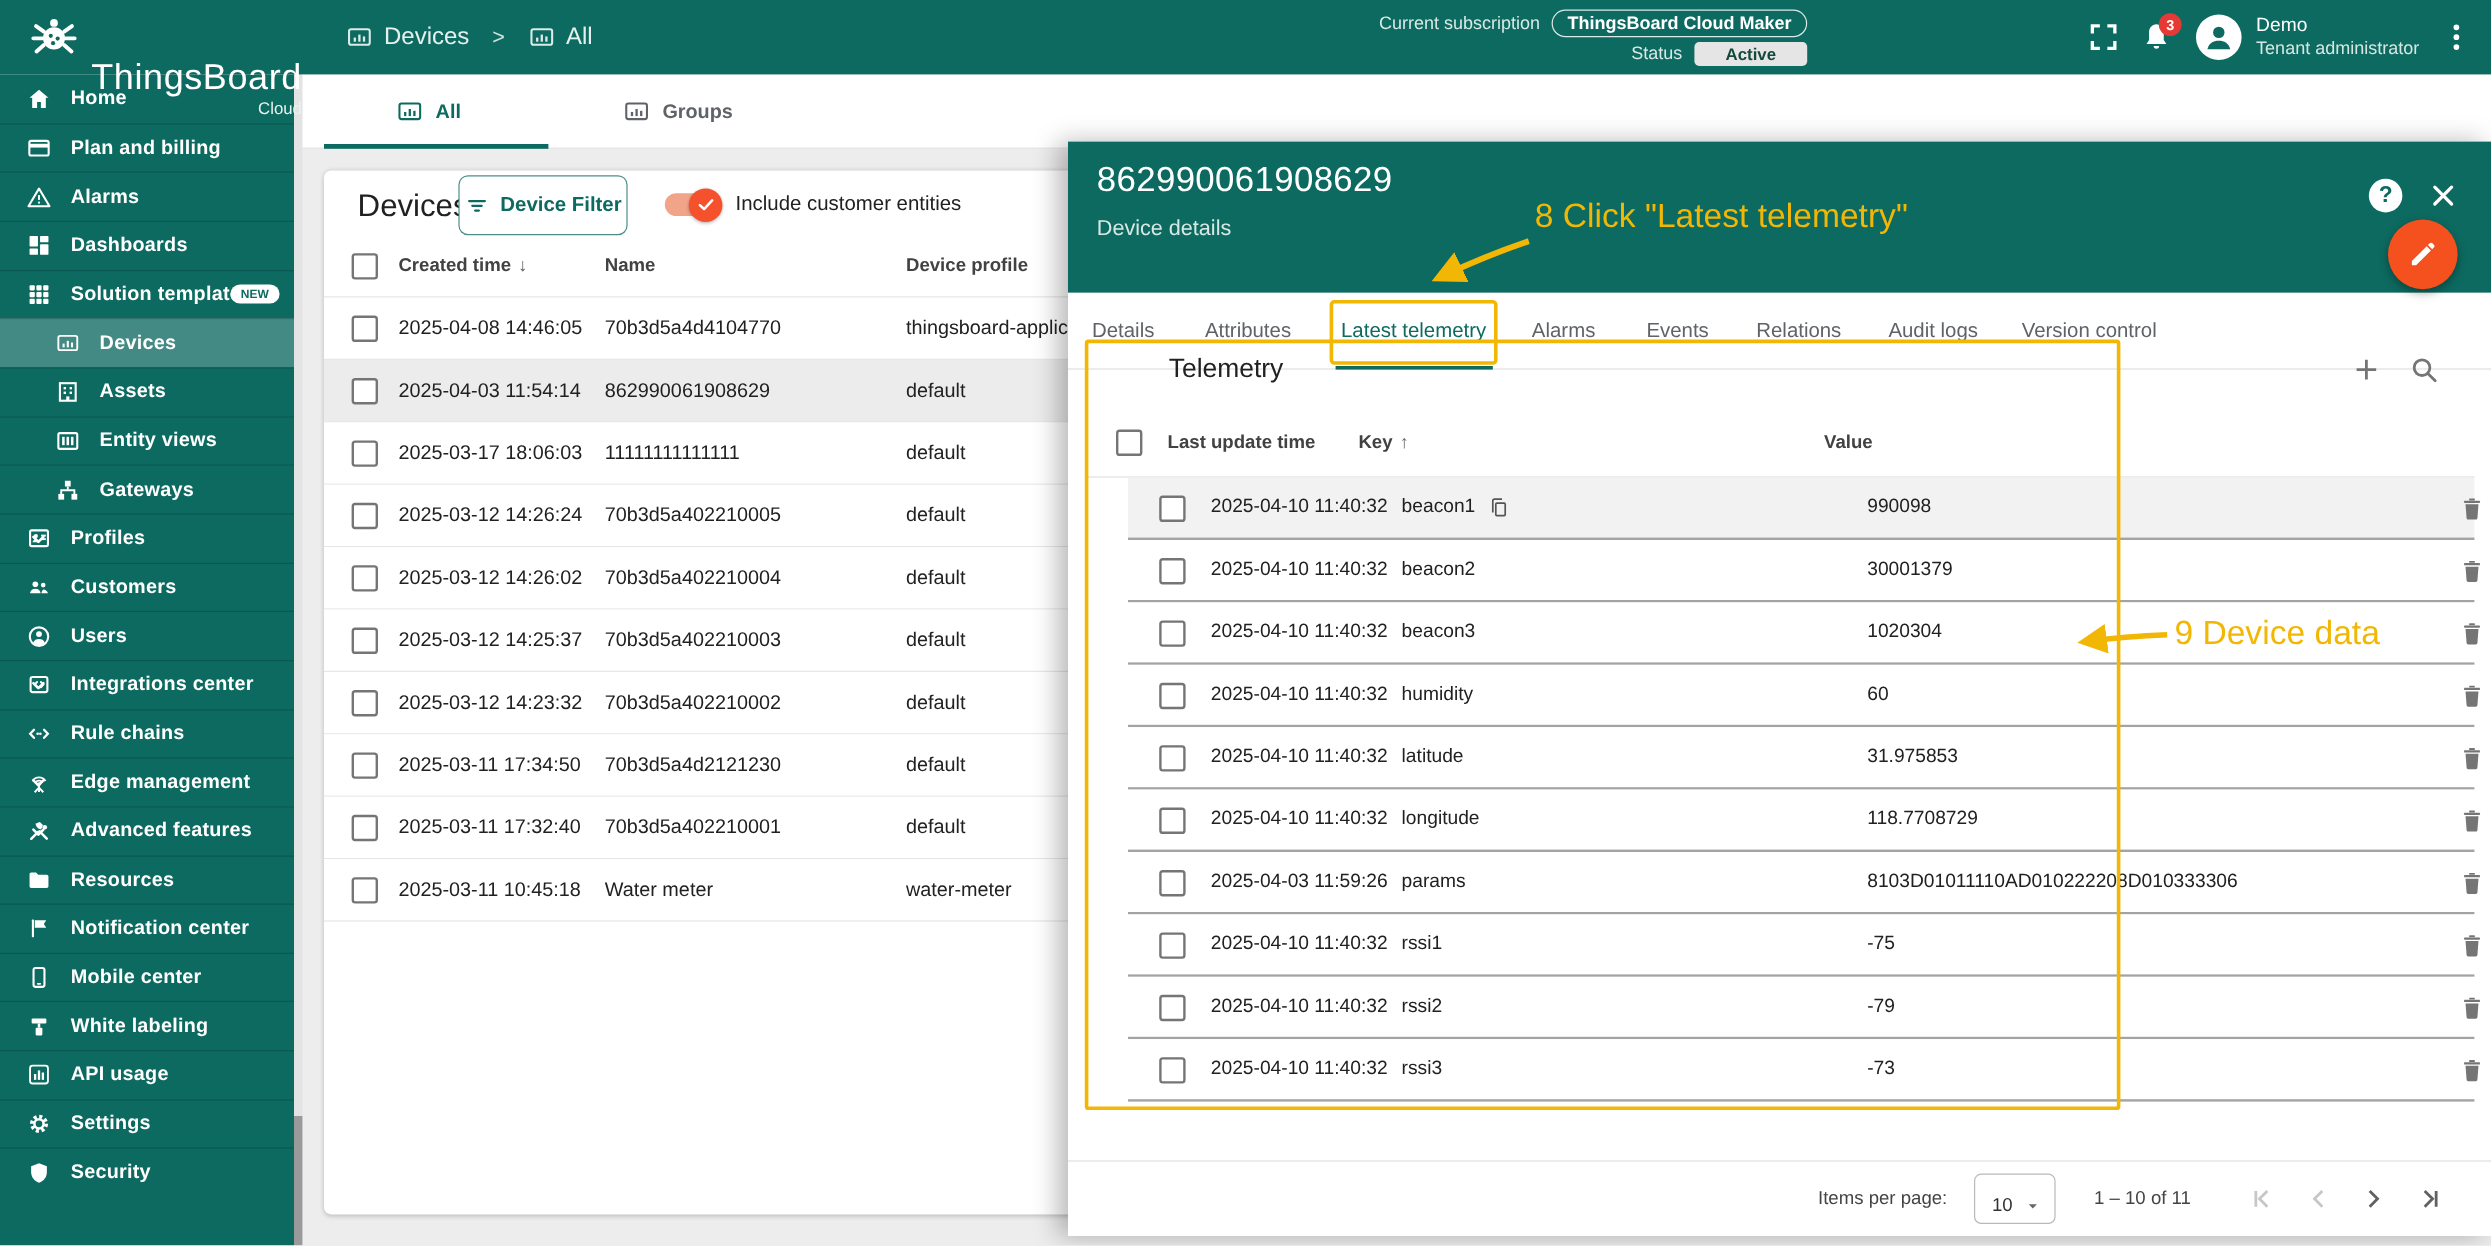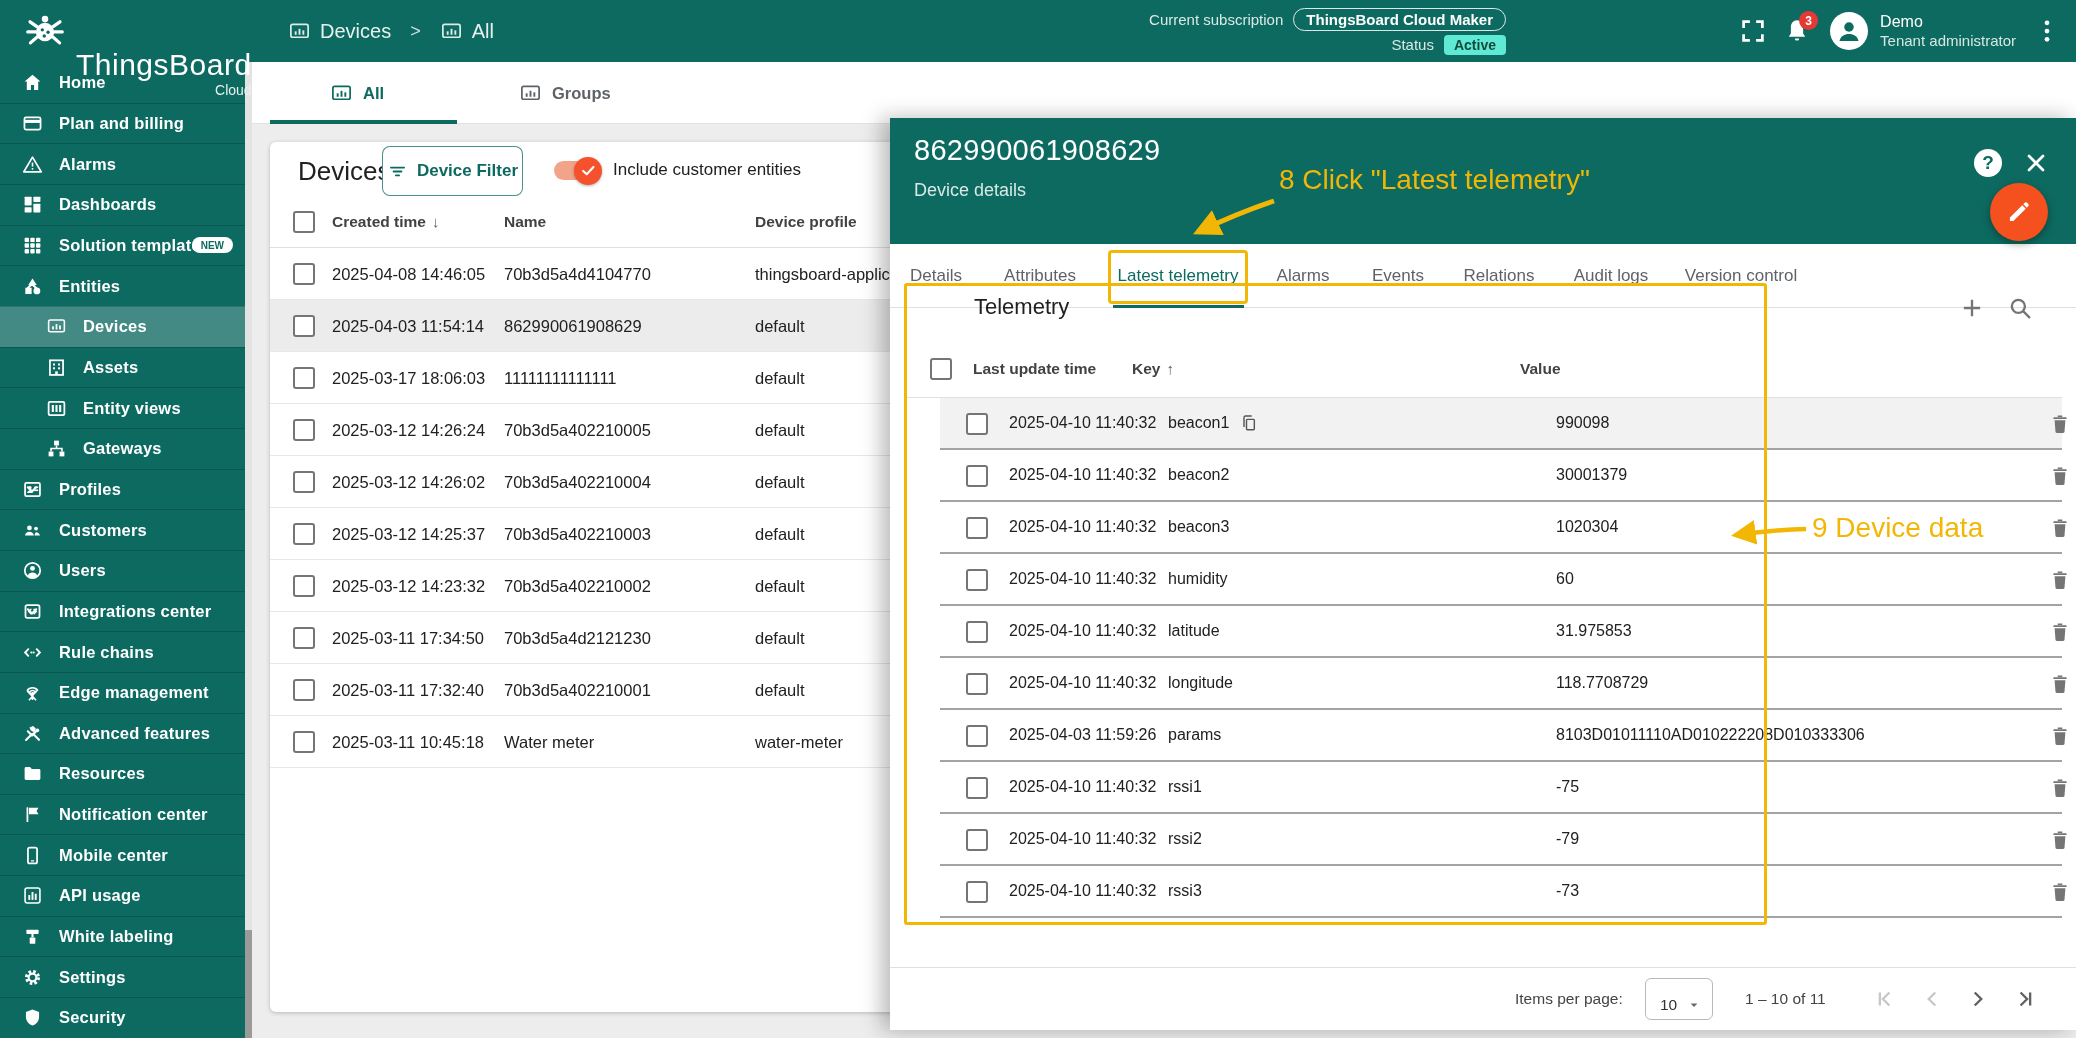--- a/index.html
+++ b/index.html
@@ -18,21 +18,21 @@
   #logo .t1 { font-size:30px; font-weight:400; letter-spacing:0.5px; line-height:36px;margin-top:43px; }
   #logo .t2 { font-size:14px; text-align:right; line-height:14px; color:#e8f2f0; }
   .bc { position:absolute; left:288px; top:0; height:62px; display:flex; align-items:center; gap:9px; color:#dcebe8; }
   .bc .ic { width:23px; height:23px; }
   .bc .lbl { font-size:20px; font-weight:400; color:#e6f1ef; }
   .bc .sep { font-size:18px; color:#cfe2de; padding:0 10px; }
   #subarea { position:absolute; right:570px; top:0; height:62px; display:flex; flex-direction:column; justify-content:center; gap:4px; align-items:flex-end; }
   .subrow { display:flex; align-items:center; gap:10px; }
   .sublbl { font-size:15px; color:#d9e9e6; }
   .chip-outline { border:1.5px solid rgba(255,255,255,0.85); border-radius:13px; padding:2px 12px; font-size:15px; font-weight:bold; color:#fff; }
-  .chip-active { background:#5eead4; border-radius:4px; padding:2px 10px; font-size:14px; font-weight:bold; color:#14493c; }
+  .chip-active { background:#e5e5e5; border-radius:4px; padding:2px 26px; font-size:14px; font-weight:bold; color:#14493c; }
   #topicons { position:absolute; right:0; top:0; height:62px; display:flex; align-items:center; gap:8px; padding-right:14px; }
   .tico { width:30px; height:30px; color:#fff; position:relative; cursor:pointer; }
   .badge { position:absolute; right:-6px; top:-5px; min-width:19px; height:19px; border-radius:10px; background:#e53935; color:#fff; font-size:12px; font-weight:bold; display:flex; align-items:center; justify-content:center; padding:0 4px; }
   .avatar { width:38px; height:38px; border-radius:50%; background:#fff; color:#0d6a60; display:flex; align-items:center; justify-content:center; margin-left:10px; }
   .avatar .ic { width:30px; height:30px; }
   #userblock { margin-left:4px; margin-right:8px; }
   #userblock .n { font-size:16px; line-height:20px; }
   #userblock .r { font-size:15px; color:#d5e7e3; line-height:18px; }
 
   
@@ -285,35 +285,20 @@
               <rect x="16" y="9.5" width="5" height="5" rx="1"></rect>
               <rect x="3" y="16" width="5" height="5" rx="1"></rect>
               <rect x="9.5" y="16" width="5" height="5" rx="1"></rect>
               <rect x="16" y="16" width="5" height="5" rx="1"></rect>
             </g>
           </svg>
         </span>
         <span class="lbl">Solution templates</span>
         <span class="newbadge">NEW</span>
       </div>
-      <div class="sitem">
-        <span class="ic">
-          <svg viewBox="0 0 24 24" xmlns="http://www.w3.org/2000/svg">
-            <path d="M12 2.8 L16.8 10.2 H7.2 Z" fill="currentColor"></path>
-            <rect x="3.8" y="13.4" width="7.2" height="7.2" fill="currentColor"></rect>
-            <circle cx="17" cy="17" r="3.9" fill="currentColor"></circle>
-          </svg>
-        </span>
-        <span class="lbl">Entities</span>
-        <span class="chev ic">
-          <svg viewBox="0 0 24 24" xmlns="http://www.w3.org/2000/svg">
-            <path d="M7 14.5 L12 9.5 L17 14.5" fill="none" stroke="currentColor" stroke-width="2.6" stroke-linecap="round" stroke-linejoin="round"></path>
-          </svg>
-        </span>
-      </div>
       <div class="sitem child selected">
         <span class="ic">
           <svg viewBox="0 0 24 24" xmlns="http://www.w3.org/2000/svg">
             <rect x="3" y="4.5" width="18" height="13.5" rx="1.8" fill="none" stroke="currentColor" stroke-width="1.8"></rect>
             <rect x="7" y="11.8" width="2" height="3.6" fill="currentColor"></rect>
             <rect x="11" y="9.2" width="2" height="6.2" fill="currentColor"></rect>
             <rect x="15" y="10.8" width="2" height="4.6" fill="currentColor"></rect>
           </svg>
         </span>
         <span class="lbl">Devices</span>
@@ -482,39 +467,39 @@
           <svg viewBox="0 0 24 24" xmlns="http://www.w3.org/2000/svg">
             <rect x="6.8" y="3" width="10.4" height="18" rx="2" fill="none" stroke="currentColor" stroke-width="2"></rect>
             <rect x="10" y="17.4" width="4" height="1.5" rx="0.75" fill="currentColor"></rect>
           </svg>
         </span>
         <span class="lbl">Mobile center</span>
       </div>
       <div class="sitem">
         <span class="ic">
           <svg viewBox="0 0 24 24" xmlns="http://www.w3.org/2000/svg">
+            <rect x="5" y="4.2" width="14" height="4.8" rx="1" fill="currentColor"></rect>
+            <rect x="10.8" y="9" width="2.4" height="4" fill="currentColor"></rect>
+            <rect x="8.8" y="13" width="6.4" height="7.4" rx="1" fill="currentColor"></rect>
+          </svg>
+        </span>
+        <span class="lbl">White labeling</span>
+      </div>
+      <div class="sitem">
+        <span class="ic">
+          <svg viewBox="0 0 24 24" xmlns="http://www.w3.org/2000/svg">
             <rect x="3.5" y="3.5" width="17" height="17" rx="2.4" fill="none" stroke="currentColor" stroke-width="1.8"></rect>
             <g fill="currentColor">
               <rect x="7.2" y="11.5" width="2.2" height="5.5"></rect>
               <rect x="10.9" y="8" width="2.2" height="9"></rect>
               <rect x="14.6" y="10" width="2.2" height="7"></rect>
             </g>
           </svg>
         </span>
         <span class="lbl">API usage</span>
-      </div>
-      <div class="sitem">
-        <span class="ic">
-          <svg viewBox="0 0 24 24" xmlns="http://www.w3.org/2000/svg">
-            <rect x="5" y="4.2" width="14" height="4.8" rx="1" fill="currentColor"></rect>
-            <rect x="10.8" y="9" width="2.4" height="4" fill="currentColor"></rect>
-            <rect x="8.8" y="13" width="6.4" height="7.4" rx="1" fill="currentColor"></rect>
-          </svg>
-        </span>
-        <span class="lbl">White labeling</span>
       </div>
       <div class="sitem">
         <span class="ic">
           <svg viewBox="0 0 24 24" xmlns="http://www.w3.org/2000/svg">
             <circle cx="12" cy="12" r="6.8" fill="none" stroke="currentColor" stroke-width="3.6" stroke-dasharray="2.9 2.44"></circle>
             <circle cx="12" cy="12" r="4.4" fill="none" stroke="currentColor" stroke-width="2.4"></circle>
           </svg>
         </span>
         <span class="lbl">Settings</span>
       </div>

